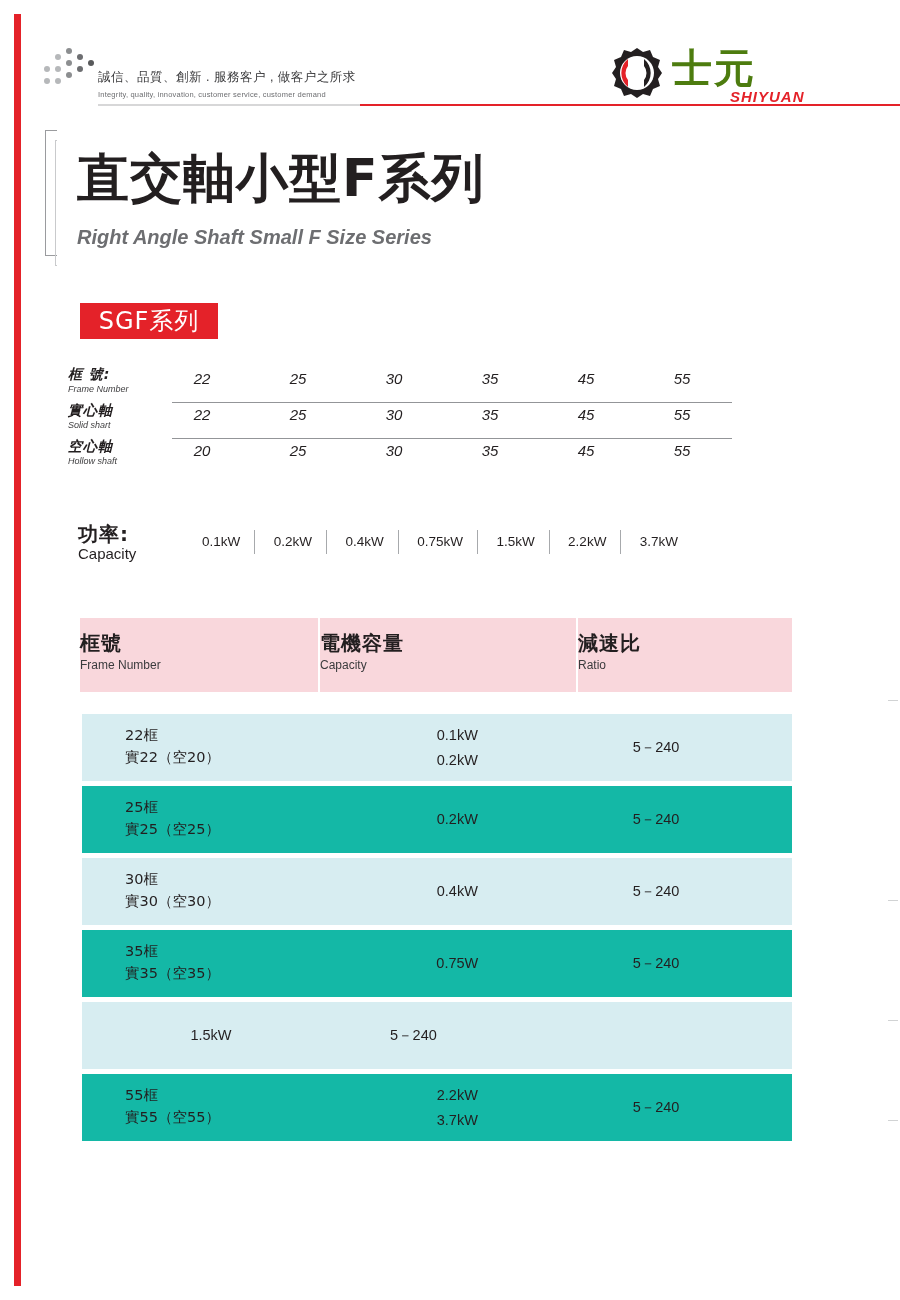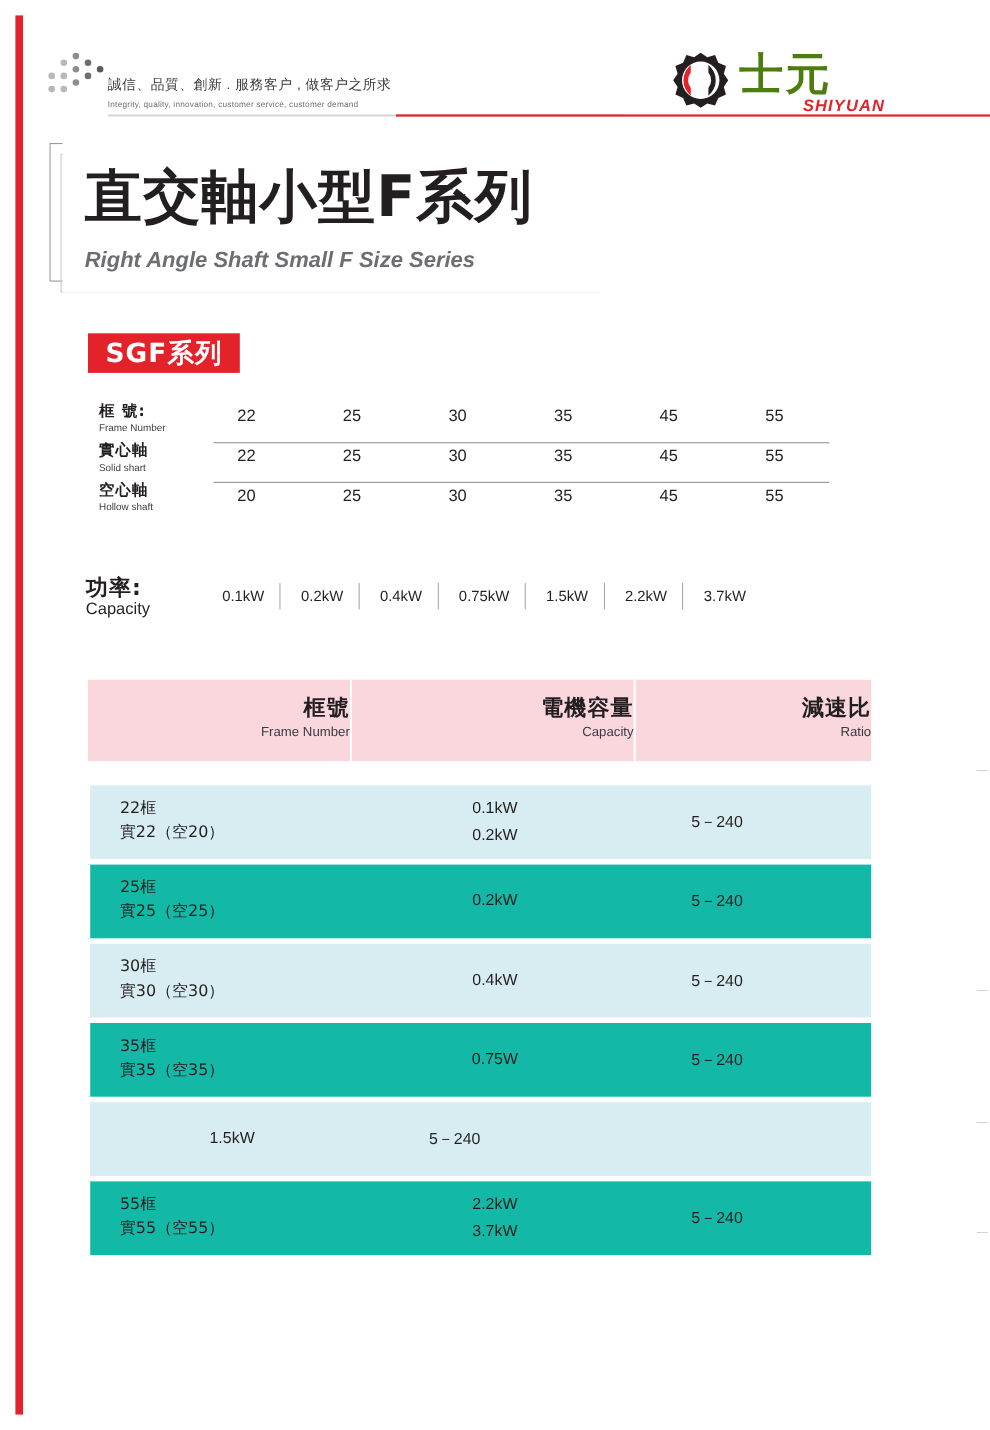--- a/index.html
+++ b/index.html
@@ -161,32 +161,33 @@
   }
 
   
   .series-tag {
     position: absolute;
     left: 80px; top: 303px;
     width: 138px; height: 36px;
     background: #e42229;
     color: #ffffff;
     font-size: 24px;
-    font-weight: bold;
+    font-weight: normal;
     line-height: 36px;
     text-align: center;
     letter-spacing: 1px;
     font-family: "DejaVu Sans", sans-serif;
   }
 
   
   .spec {
     position: absolute;
-    left: 90px; top: 366px;
+    left: 68px; top: 366px;
     width: 680px;
+    font-style: italic;
   }
   .spec-row {
     position: relative;
     height: 36px;
   }
   .spec-label {
     position: absolute;
     left: 0; top: 0;
     width: 100px;
   }
@@ -268,21 +269,21 @@
     left: 80px; top: 618px;
     width: 712px;
   }
   .thead {
     display: flex;
     background: #f9d7dc;
     height: 74px;
   }
   .thead > div {
     box-sizing: border-box;
-    text-align: right;
+    text-align: left;
     padding-top: 12px;
     border-right: 2px solid #ffffff;
   }
   .thead > div:last-child { border-right: none; }
   .th-cn {
     font-size: 20px;
     font-weight: bold;
     color: #231f20;
     line-height: 26px;
     letter-spacing: 1px;
@@ -305,20 +306,21 @@
   }
   .trow.blue { background: #d7edf1; }
   .trow.cream { background: #14b8a6; }
   .trow > div {
     box-sizing: border-box;
   }
   .cell-frame {
     width: 240px;
     padding-left: 27px;
     padding-top: 10px;
+    margin-left: 16px;
   }
   .cell-frame .l1 {
     font-size: 14.5px;
     line-height: 22px;
     color: #231f20;
     font-family: "DejaVu Sans", sans-serif;
   }
   .cell-frame .l2 {
     font-size: 14.5px;
     line-height: 22px;

